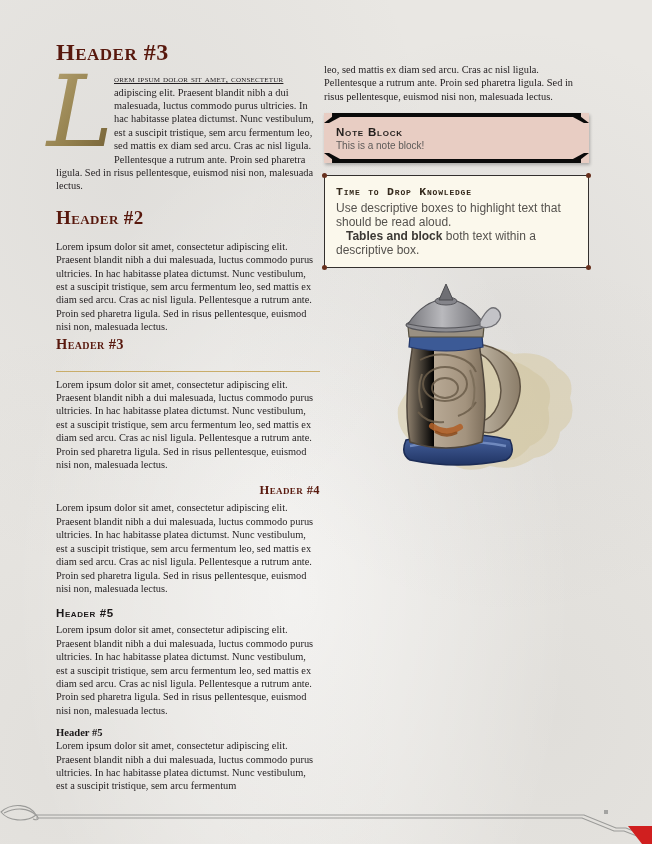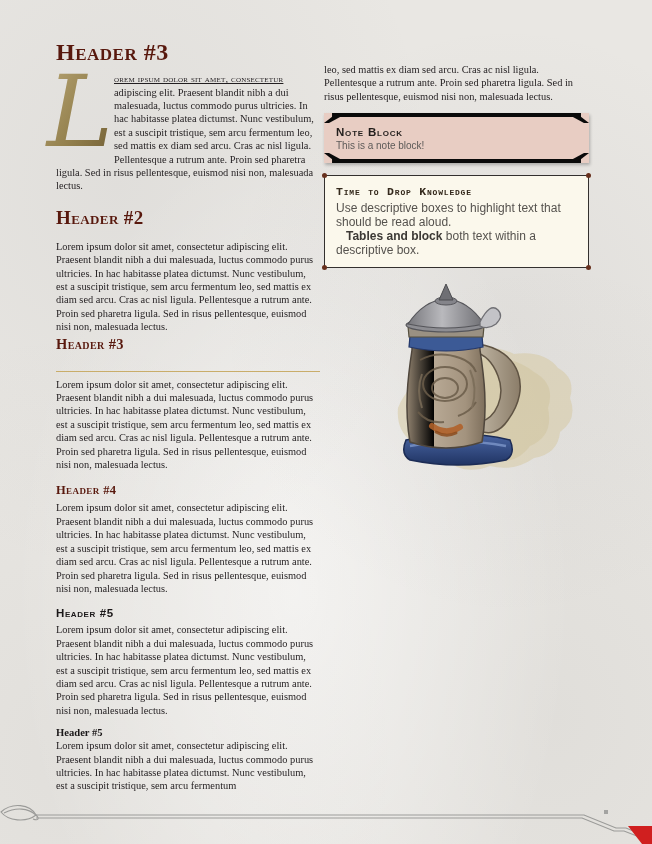--- a/index.html
+++ b/index.html
@@ -40,20 +40,21 @@
   h3.brew {
     font-family:"Liberation Serif", serif; font-variant:small-caps;
     font-size:14.5px; color:#58180D; font-weight:700; letter-spacing:.4px;
     margin:0 0 6px 0; padding-bottom:18px;
     border-bottom:1.6px solid #c9ad6a;
   }
   h4.brew {
     font-family:"Liberation Serif", serif; font-variant:small-caps;
     font-size:12.5px; color:#58180D; font-weight:700; letter-spacing:.4px;
     margin:12px 0 3px 0;
+    text-align:right;
   }
   h5.brew {
     font-family:"Liberation Sans", sans-serif; font-variant:small-caps;
     font-size:11.5px; color:#1b1819; font-weight:700; letter-spacing:.6px;
     margin:12px 0 4px 0;
   }
   h6.brew {
     font-family:"Liberation Serif", serif;
     font-size:10.6px; color:#1b1819; font-weight:700;
     margin:10px 0 1px 0;

